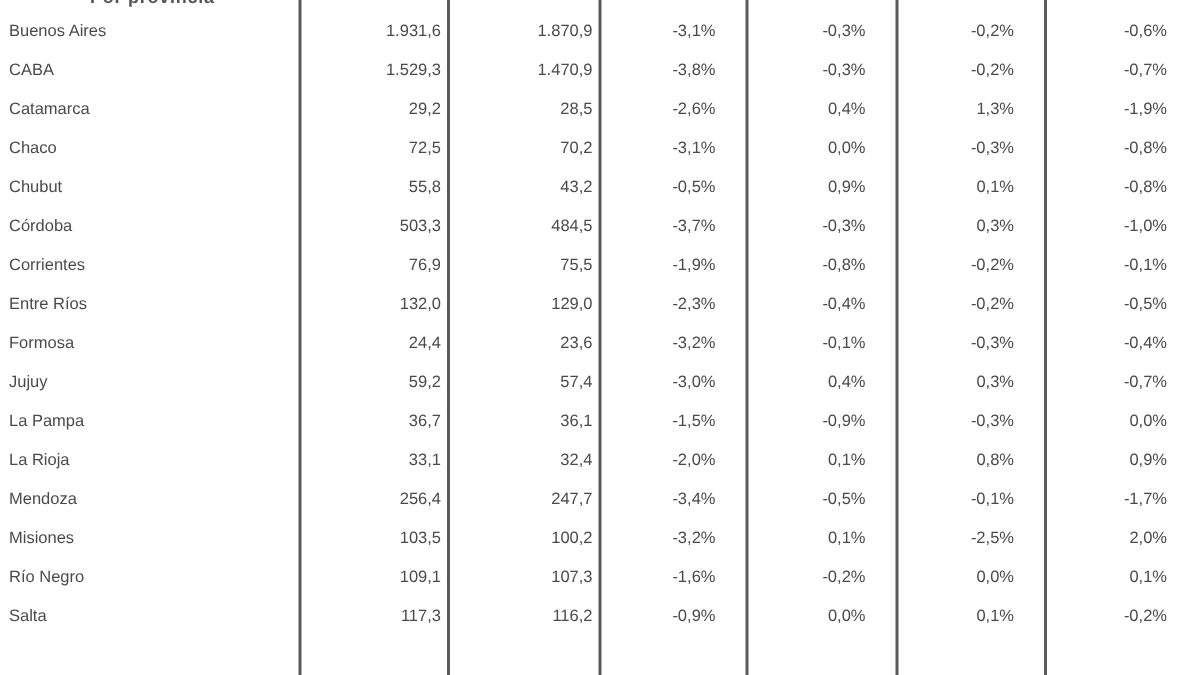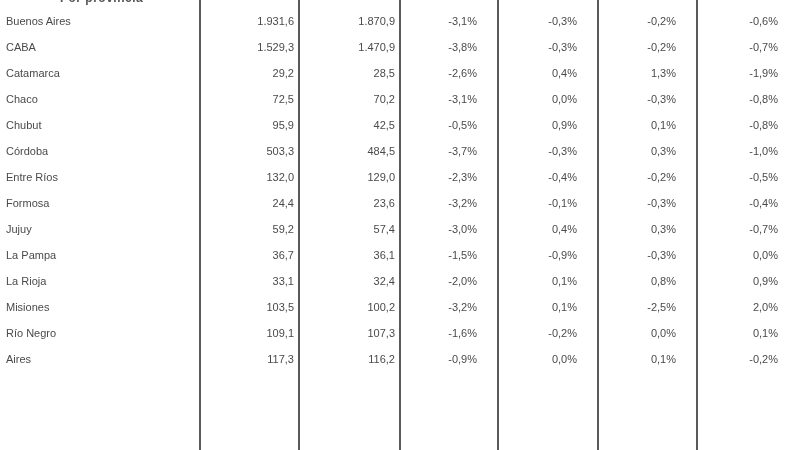--- a/index.html
+++ b/index.html
@@ -64,35 +64,44 @@
         <td class="name">Chaco</td>
         <td class="num c1">72,5</td>
         <td class="num c2">70,2</td>
         <td class="num c3">-3,1%</td>
         <td class="num c4">0,0%</td>
         <td class="num c5">-0,3%</td>
         <td class="num c6">-0,8%</td>
       </tr>
       <tr>
         <td class="name">Chubut</td>
-        <td class="num c1">95,9</td>
-        <td class="num c2">42,5</td>
+        <td class="num c1">55,8</td>
+        <td class="num c2">43,2</td>
         <td class="num c3">-0,5%</td>
         <td class="num c4">0,9%</td>
         <td class="num c5">0,1%</td>
         <td class="num c6">-0,8%</td>
       </tr>
       <tr>
         <td class="name">Córdoba</td>
         <td class="num c1">503,3</td>
         <td class="num c2">484,5</td>
         <td class="num c3">-3,7%</td>
         <td class="num c4">-0,3%</td>
         <td class="num c5">0,3%</td>
         <td class="num c6">-1,0%</td>
+      </tr>
+      <tr>
+        <td class="name">Corrientes</td>
+        <td class="num c1">76,9</td>
+        <td class="num c2">75,5</td>
+        <td class="num c3">-1,9%</td>
+        <td class="num c4">-0,8%</td>
+        <td class="num c5">-0,2%</td>
+        <td class="num c6">-0,1%</td>
       </tr>
       <tr>
         <td class="name">Entre Ríos</td>
         <td class="num c1">132,0</td>
         <td class="num c2">129,0</td>
         <td class="num c3">-2,3%</td>
         <td class="num c4">-0,4%</td>
         <td class="num c5">-0,2%</td>
         <td class="num c6">-0,5%</td>
       </tr>
@@ -126,39 +135,48 @@
       <tr>
         <td class="name">La Rioja</td>
         <td class="num c1">33,1</td>
         <td class="num c2">32,4</td>
         <td class="num c3">-2,0%</td>
         <td class="num c4">0,1%</td>
         <td class="num c5">0,8%</td>
         <td class="num c6">0,9%</td>
       </tr>
       <tr>
+        <td class="name">Mendoza</td>
+        <td class="num c1">256,4</td>
+        <td class="num c2">247,7</td>
+        <td class="num c3">-3,4%</td>
+        <td class="num c4">-0,5%</td>
+        <td class="num c5">-0,1%</td>
+        <td class="num c6">-1,7%</td>
+      </tr>
+      <tr>
         <td class="name">Misiones</td>
         <td class="num c1">103,5</td>
         <td class="num c2">100,2</td>
         <td class="num c3">-3,2%</td>
         <td class="num c4">0,1%</td>
         <td class="num c5">-2,5%</td>
         <td class="num c6">2,0%</td>
       </tr>
       <tr>
         <td class="name">Río Negro</td>
         <td class="num c1">109,1</td>
         <td class="num c2">107,3</td>
         <td class="num c3">-1,6%</td>
         <td class="num c4">-0,2%</td>
         <td class="num c5">0,0%</td>
         <td class="num c6">0,1%</td>
       </tr>
       <tr>
-        <td class="name">Aires</td>
+        <td class="name">Salta</td>
         <td class="num c1">117,3</td>
         <td class="num c2">116,2</td>
         <td class="num c3">-0,9%</td>
         <td class="num c4">0,0%</td>
         <td class="num c5">0,1%</td>
         <td class="num c6">-0,2%</td>
       </tr>
     </tbody>
 </table>
 

